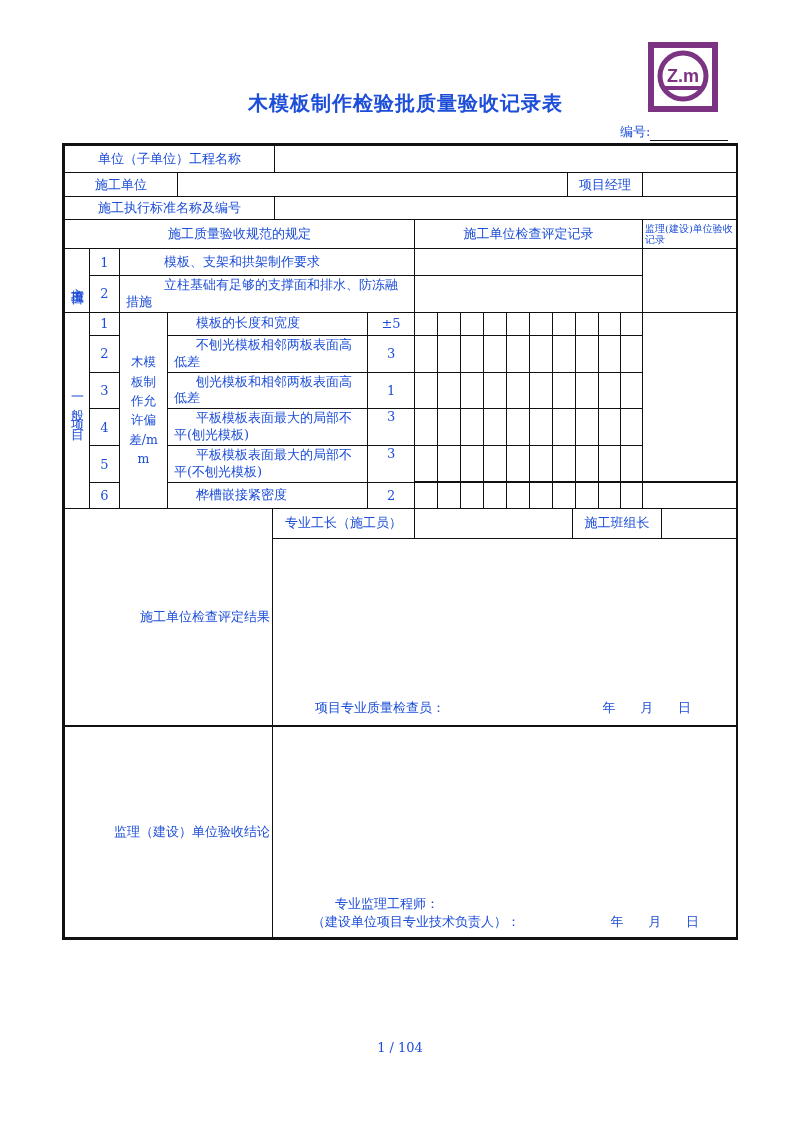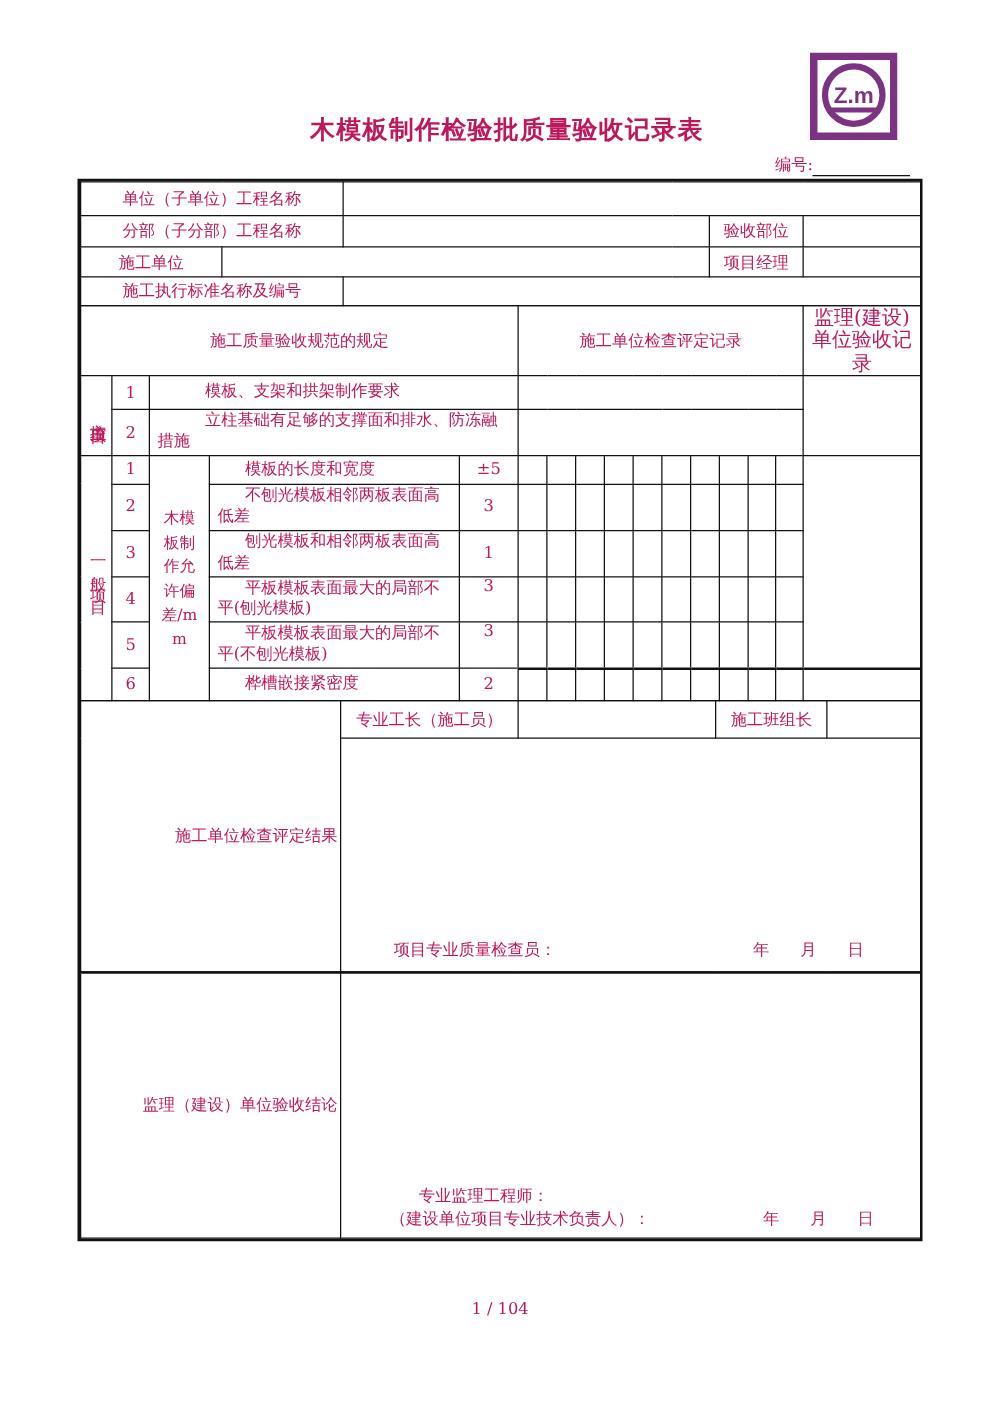--- a/index.html
+++ b/index.html
@@ -3,21 +3,21 @@
 <meta charset="utf-8">
 <style>
   * { box-sizing: border-box; }
   html,body { margin:0; padding:0; background:#ffffff; }
   .page {
     position: relative;
     width: 800px;
     height: 1132px;
     background: #ffffff;
     font-family: "DejaVu Serif", "Liberation Serif", serif;
-    color: #be185d;
+    color: #1d4ed8;
     overflow: hidden;
   }
   .doc-title {
     position: absolute;
     top: 90px; left: 0; width: 100%;
     text-align: center;
     font-size: 20px;
     font-weight: bold;
     font-family: "Liberation Sans", sans-serif;
     letter-spacing: 1px;
@@ -49,21 +49,21 @@
     padding: 0 2px;
     overflow: hidden;
     vertical-align: middle;
   }
   .lbl { text-align: center; }
   .desc { text-align: left; padding: 1px 4px 1px 6px; text-indent: 22px; line-height: 1.3; }
   .desc-main { text-indent: 38px; }
   .num { text-align: center; }
   .tol { text-align: center; }
   .hdr { text-align: center; }
-  .hdr-sup { text-align: center; font-size: 16px; line-height: 1.15; padding: 0 2px; }
+  .hdr-sup { font-size: 10px; line-height: 1.15; padding: 0 2px; }
   .vtext {
     display: inline-block;
     writing-mode: vertical-lr;
     text-orientation: upright;
   }
   .vt-main { letter-spacing: 2px; }
   .vt-gen  { letter-spacing: 10px; }
   .vert { text-align: center; }
   .subcol {
     text-align: center;
@@ -117,26 +117,20 @@
           <col style="width:97px">
           <col style="width:263px">
         <col style="width:30px">
           <col style="width:75px">
           <col style="width:94px">
       </colgroup>
       <tbody>
           <tr style="height:27px">
         <td colspan="2" class="lbl">单位（子单位）工程名称</td>
         <td colspan="4"></td>
-      </tr>
-      <tr style="height:25px">
-        <td colspan="2" class="lbl">分部（子分部）工程名称</td>
-        <td colspan="2"></td>
-        <td class="lbl">验收部位</td>
-        <td></td>
       </tr>
       <tr style="height:24px">
         <td class="lbl">施工单位</td>
         <td colspan="3"></td>
         <td class="lbl">项目经理</td>
         <td></td>
       </tr>
       <tr style="height:23px">
         <td colspan="2" class="lbl">施工执行标准名称及编号</td>
         <td colspan="4"></td>

